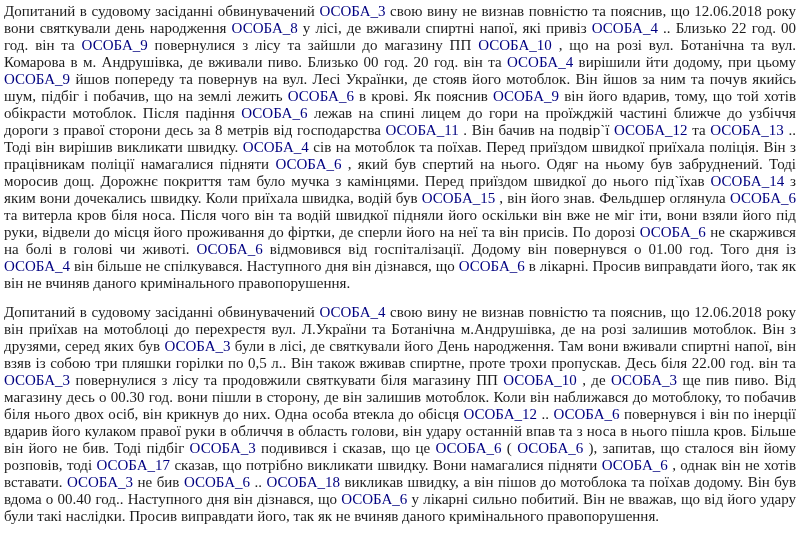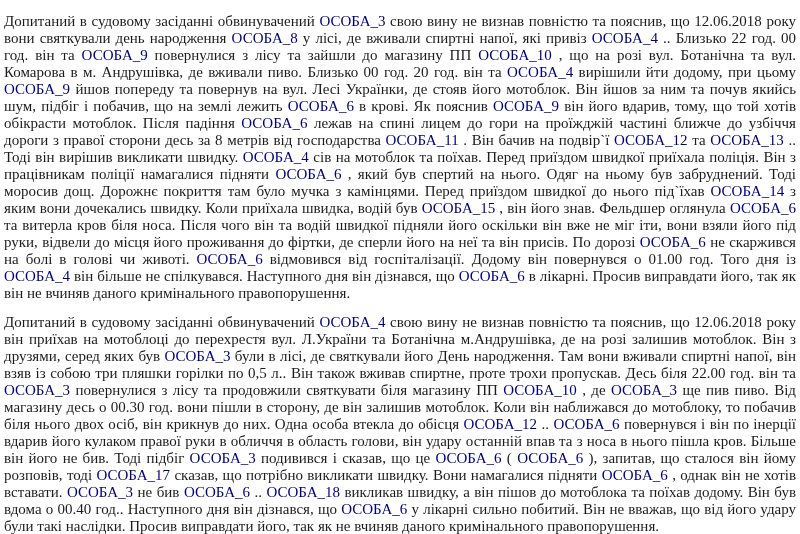--- a/index.html
+++ b/index.html
@@ -8,21 +8,21 @@
     background: var(--bg, #ffffff);
   }
   body {
     width: 800px;
     height: 534px;
     overflow: hidden;
   }
   .page {
     box-sizing: border-box;
     width: 800px;
-    padding: 13px 4px 0 4px;
+    padding: 3px 4px 0 4px;
     font-family: "Liberation Serif", "DejaVu Serif", serif;
     font-size: 15px;
     line-height: 17px;
     color: var(--text, #1c1c1c);
     text-align: justify;
   }
   .para {
     margin: 0 0 12px 0;
   }
   .person-link {

